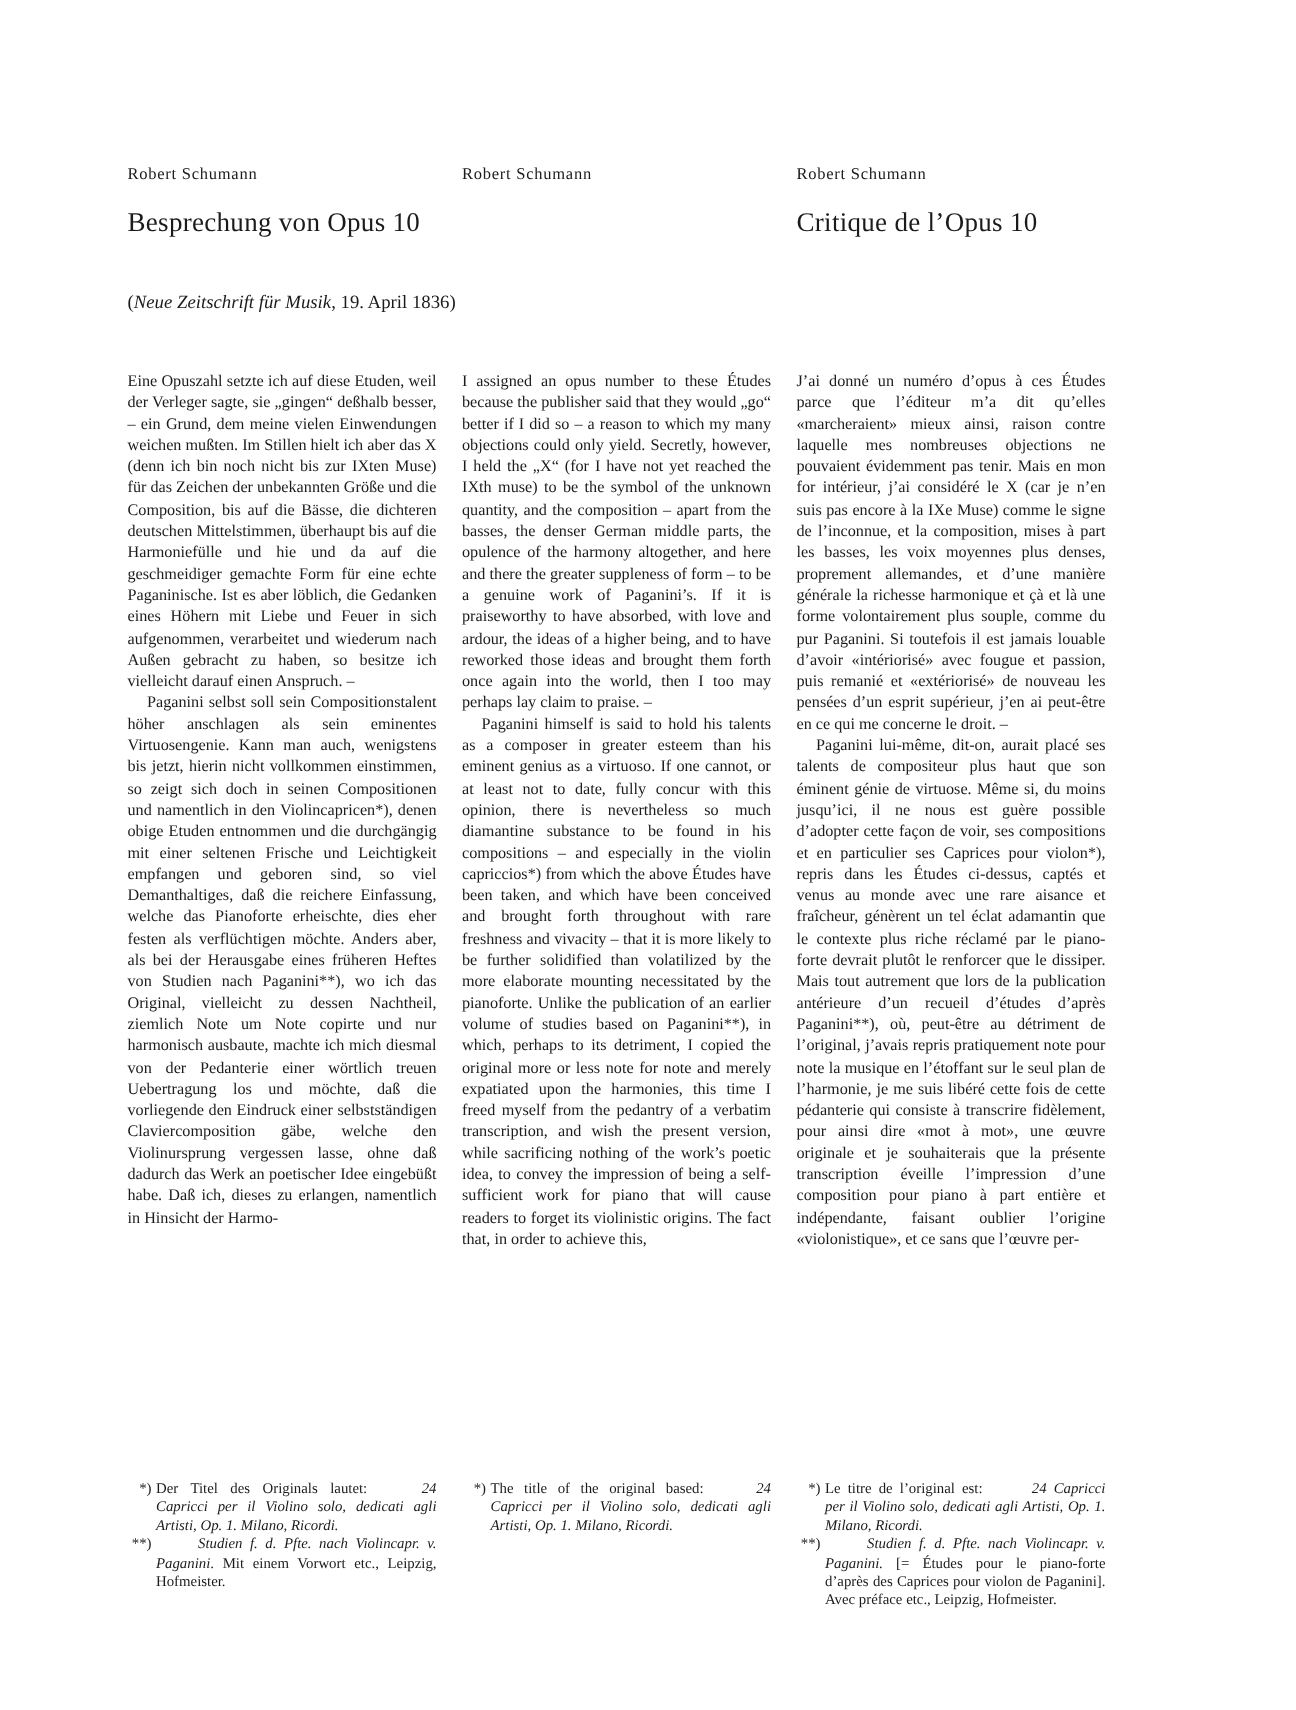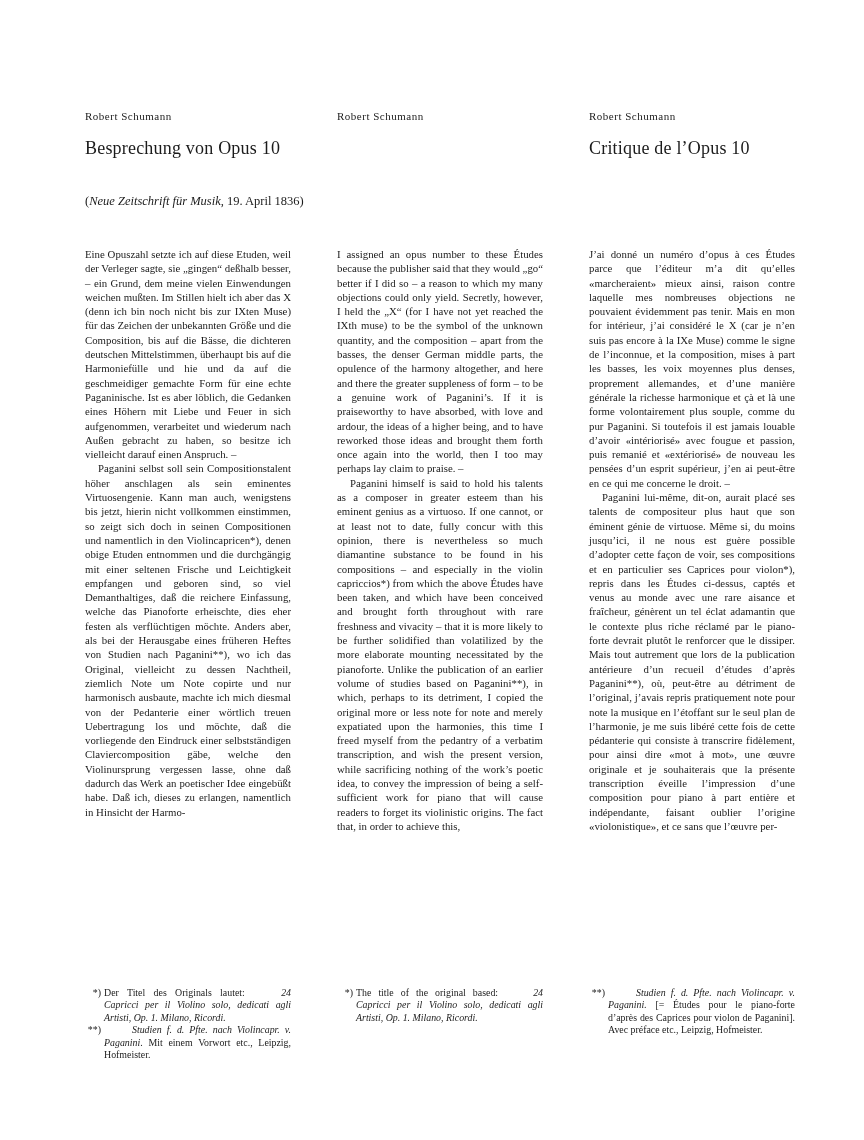--- a/index.html
+++ b/index.html
@@ -1,21 +1,21 @@
 <!DOCTYPE html>
 <html lang="de"><head>
 <meta charset="utf-8">
 <style>
   html, body { margin: 0; padding: 0; background: #ffffff; }
   body { font-family: "Liberation Serif", "DejaVu Serif", serif; color: #1b1b1b; }
   .page { position: relative; width: 864px; height: 1140px; background: #ffffff; overflow: hidden; margin: 0 auto; }
 
   .head-row, .body-row, .footnote-row {
     position: absolute; left: 85px; width: 677px;
-    display: grid; grid-template-columns: repeat(3, 206px); column-gap: 46px;
+    display: grid; grid-template-columns: repeat(3, 206px); column-gap: 17px;
   }
   .head-row { top: 110px; }
   .author { font-size: 11px; letter-spacing: 0.5px; line-height: 13px; }
   .title { font-size: 18px; font-weight: 400; letter-spacing: 0.2px; margin: 14px 0 0 0; line-height: 22px; }
 
   .citation { position: absolute; top: 194px; left: 85px; width: 677px; font-size: 12.5px; line-height: 15px; }
   .citation i { font-style: italic; }
 
   .body-row { top: 247px; }
   .body-col p { margin: 0; font-size: 10.8px; line-height: 14.3px; text-align: justify; hyphens: auto; }
@@ -70,17 +70,18 @@
 
   <footer class="footnote-row">
     <section class="fn-col" lang="de">
       <div class="fn"><span class="fn-marker">*)</span><span class="fn-text"><span>Der Titel des Originals lautet: </span><i>24 Capricci per il Violino solo, dedicati agli Artisti, Op. 1. Milano, Ricordi.</i></span></div>
       <div class="fn"><span class="fn-marker">**)</span><span class="fn-text"><i>Studien f. d. Pfte. nach Violincapr. v. Paganini</i><span>. Mit einem Vorwort etc., Leipzig, Hofmeister.</span></span></div>
     </section>
     <section class="fn-col" lang="en">
       <div class="fn"><span class="fn-marker">*)</span><span class="fn-text"><span>The title of the original based: </span><i>24 Capricci per il Violino solo, dedicati agli Artisti, Op. 1. Milano, Ricordi.</i></span></div>
     </section>
     <section class="fn-col" lang="fr">
+      <div class="fn"><span class="fn-marker">*)</span><span class="fn-text"><span>Le titre de l’original est: </span><i>24 Capricci per il Violino solo, dedicati agli Artisti, Op. 1. Milano, Ricordi.</i></span></div>
       <div class="fn"><span class="fn-marker">**)</span><span class="fn-text"><i>Studien f. d. Pfte. nach Violincapr. v. Paganini.</i><span> [= Études pour le piano-forte d’après des Caprices pour violon de Paganini]. Avec préface etc., Leipzig, Hofmeister.</span></span></div>
     </section>
   </footer>
 
 </div>
 
 </body></html>

